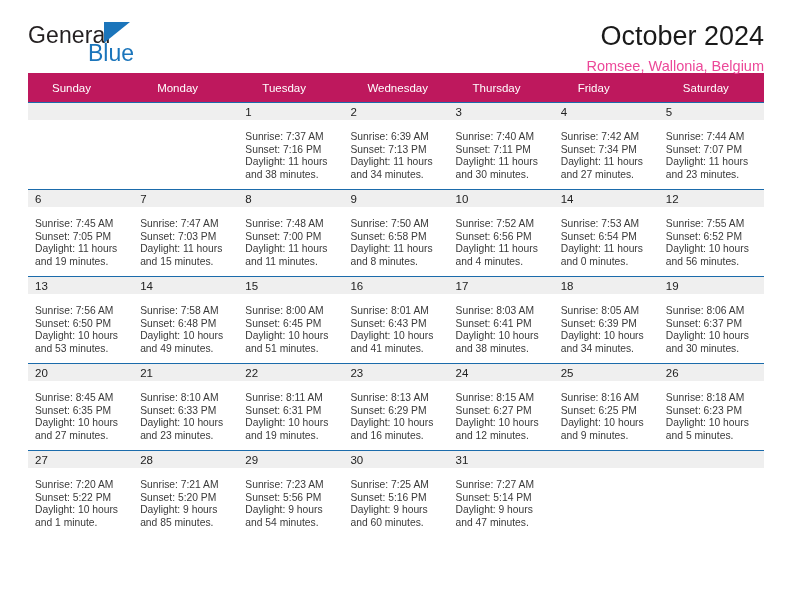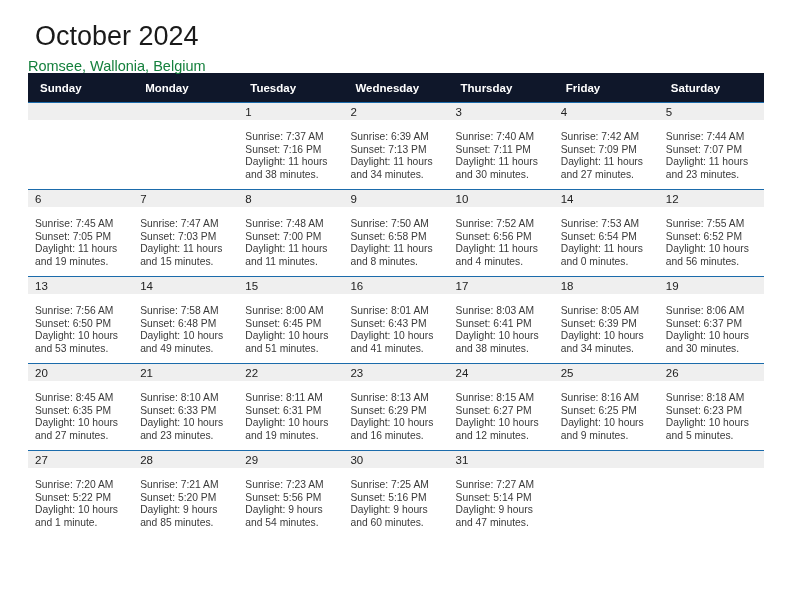--- a/index.html
+++ b/index.html
@@ -63,42 +63,41 @@
   .title-block {
     text-align: right;
     padding-top: 22px;
   }
   .cal-title {
     font-size: 27px;
     color: #1a1a1a;
     line-height: 1.05;
     font-weight: normal;
     margin: 0;
-    text-align: center;
   }
   .cal-subtitle {
     font-size: 14.5px;
-    color: #15803d;
+    color: #ec4899;
     margin: 8px 0 8px 0;
     font-weight: normal;
   }
 
   
   .calendar {
     width: 736px;
     border-collapse: collapse;
     table-layout: fixed;
   }
   .calendar th {
-    background: #0f172a;
+    background: #be185d;
     color: #ffffff;
     font-size: 11.5px;
-    font-weight: bold;
+    font-weight: normal;
     text-align: left;
-    padding: 5px 0 5px 12px;
+    padding: 5px 0 5px 24px;
     height: 19px;
     vertical-align: middle;
   }
   .calendar td {
     width: 105.14px;
     vertical-align: top;
     padding: 0;
     border-top: 1.6px solid #1b6bab;
     background: #ffffff;
   }
@@ -129,20 +128,25 @@
     white-space: nowrap;
   }
 </style>
 </head>
 <body>
 
 <div class="page">
 
   <div class="header">
 
+    <div class="brand">
+      <span class="brand-general">General</span>
+      <span class="brand-tri"></span>
+      <span class="brand-blue">Blue</span>
+    </div>
 
     <div class="title-block">
       <h1 class="cal-title">October 2024</h1>
       <p class="cal-subtitle">Romsee, Wallonia, Belgium</p>
     </div>
 
   </div>
 
   <table class="calendar">
     <thead>
@@ -199,21 +203,21 @@
                 <div>Daylight: 11 hours</div>
                 <div>and 30 minutes.</div>
               </div>
             </div>
           </td>
           <td>
             <div class="daycell">
               <div class="daynum-band">4</div>
               <div class="details">
                 <div>Sunrise: 7:42 AM</div>
-                <div>Sunset: 7:09 PM</div>
+                <div>Sunset: 7:34 PM</div>
                 <div>Daylight: 11 hours</div>
                 <div>and 27 minutes.</div>
               </div>
             </div>
           </td>
           <td>
             <div class="daycell">
               <div class="daynum-band">5</div>
               <div class="details">
                 <div>Sunrise: 7:44 AM</div>

